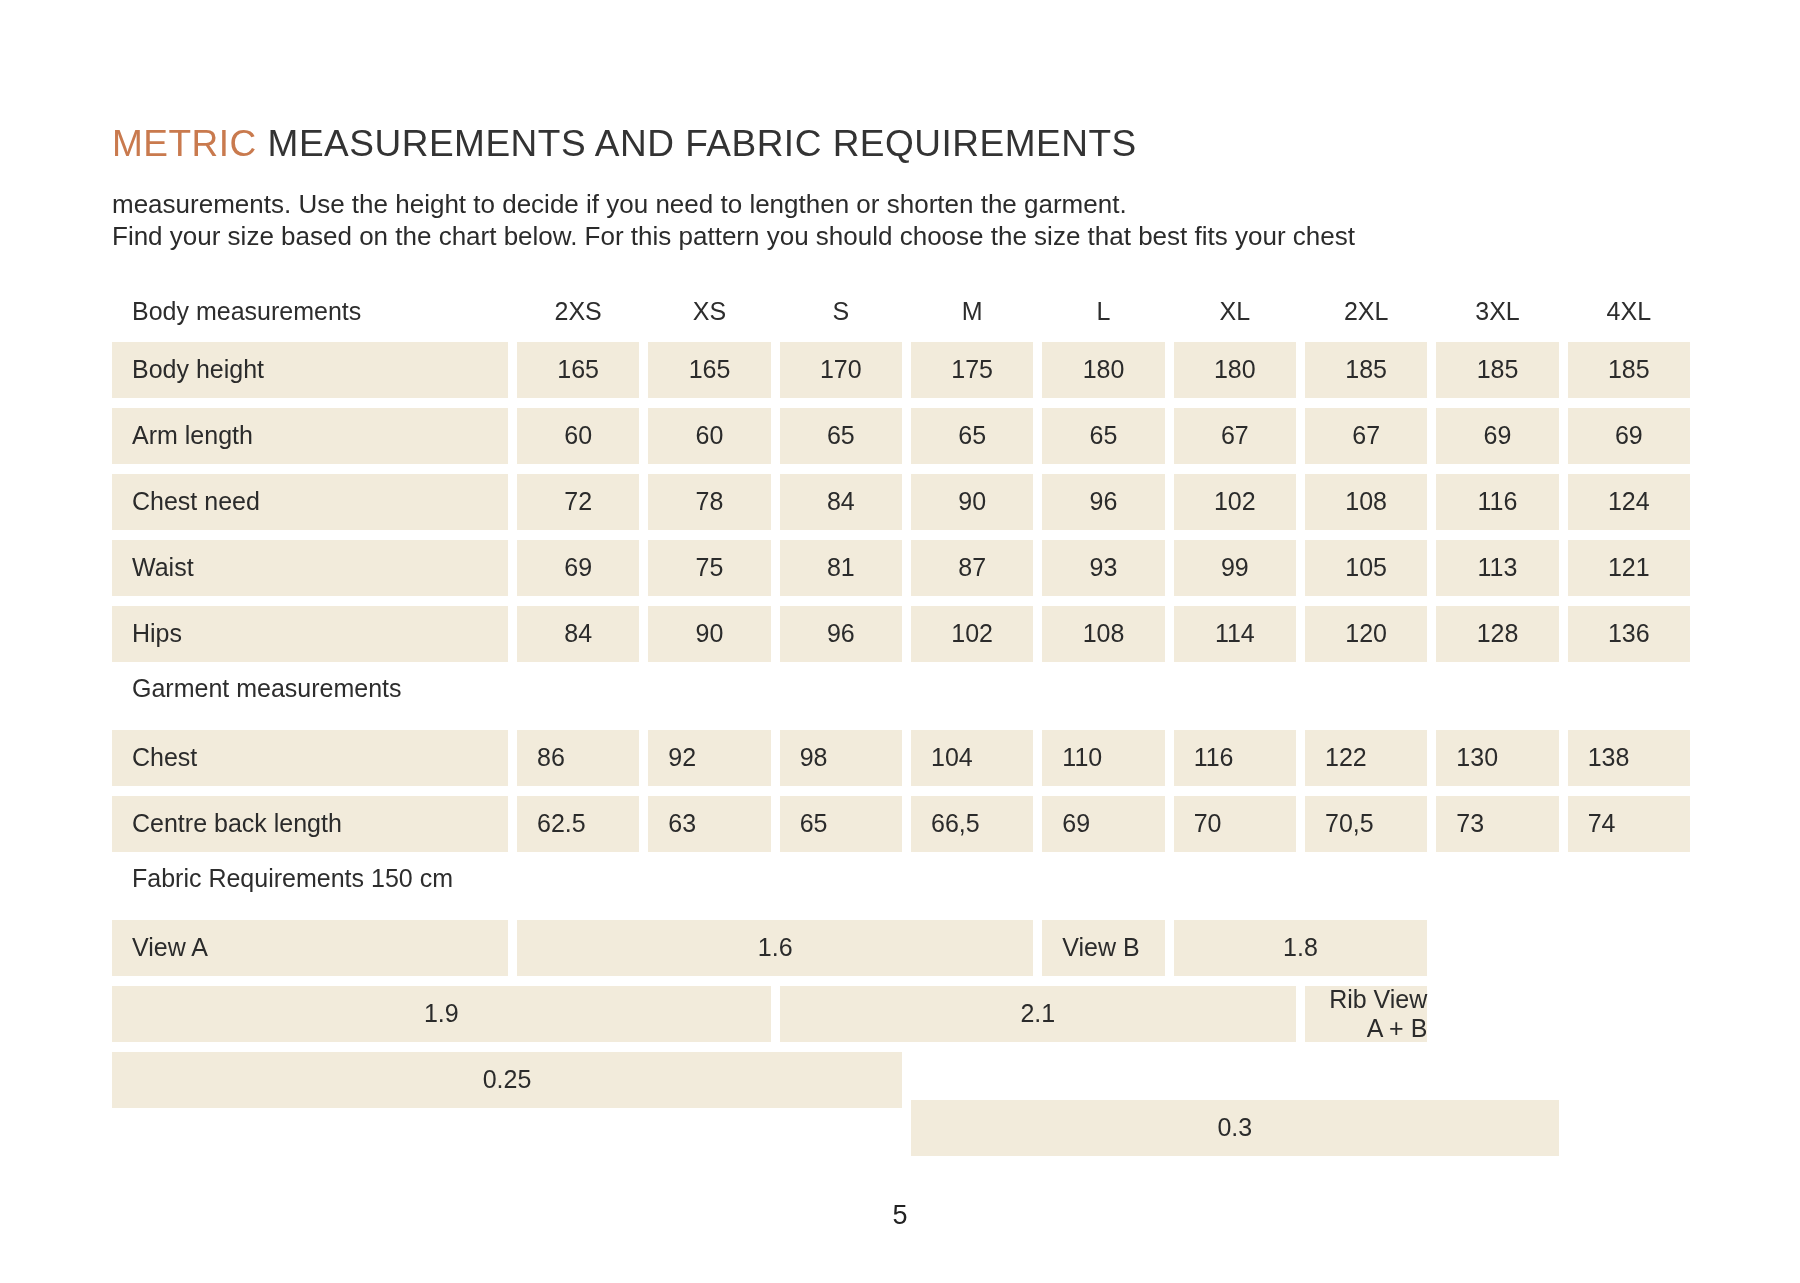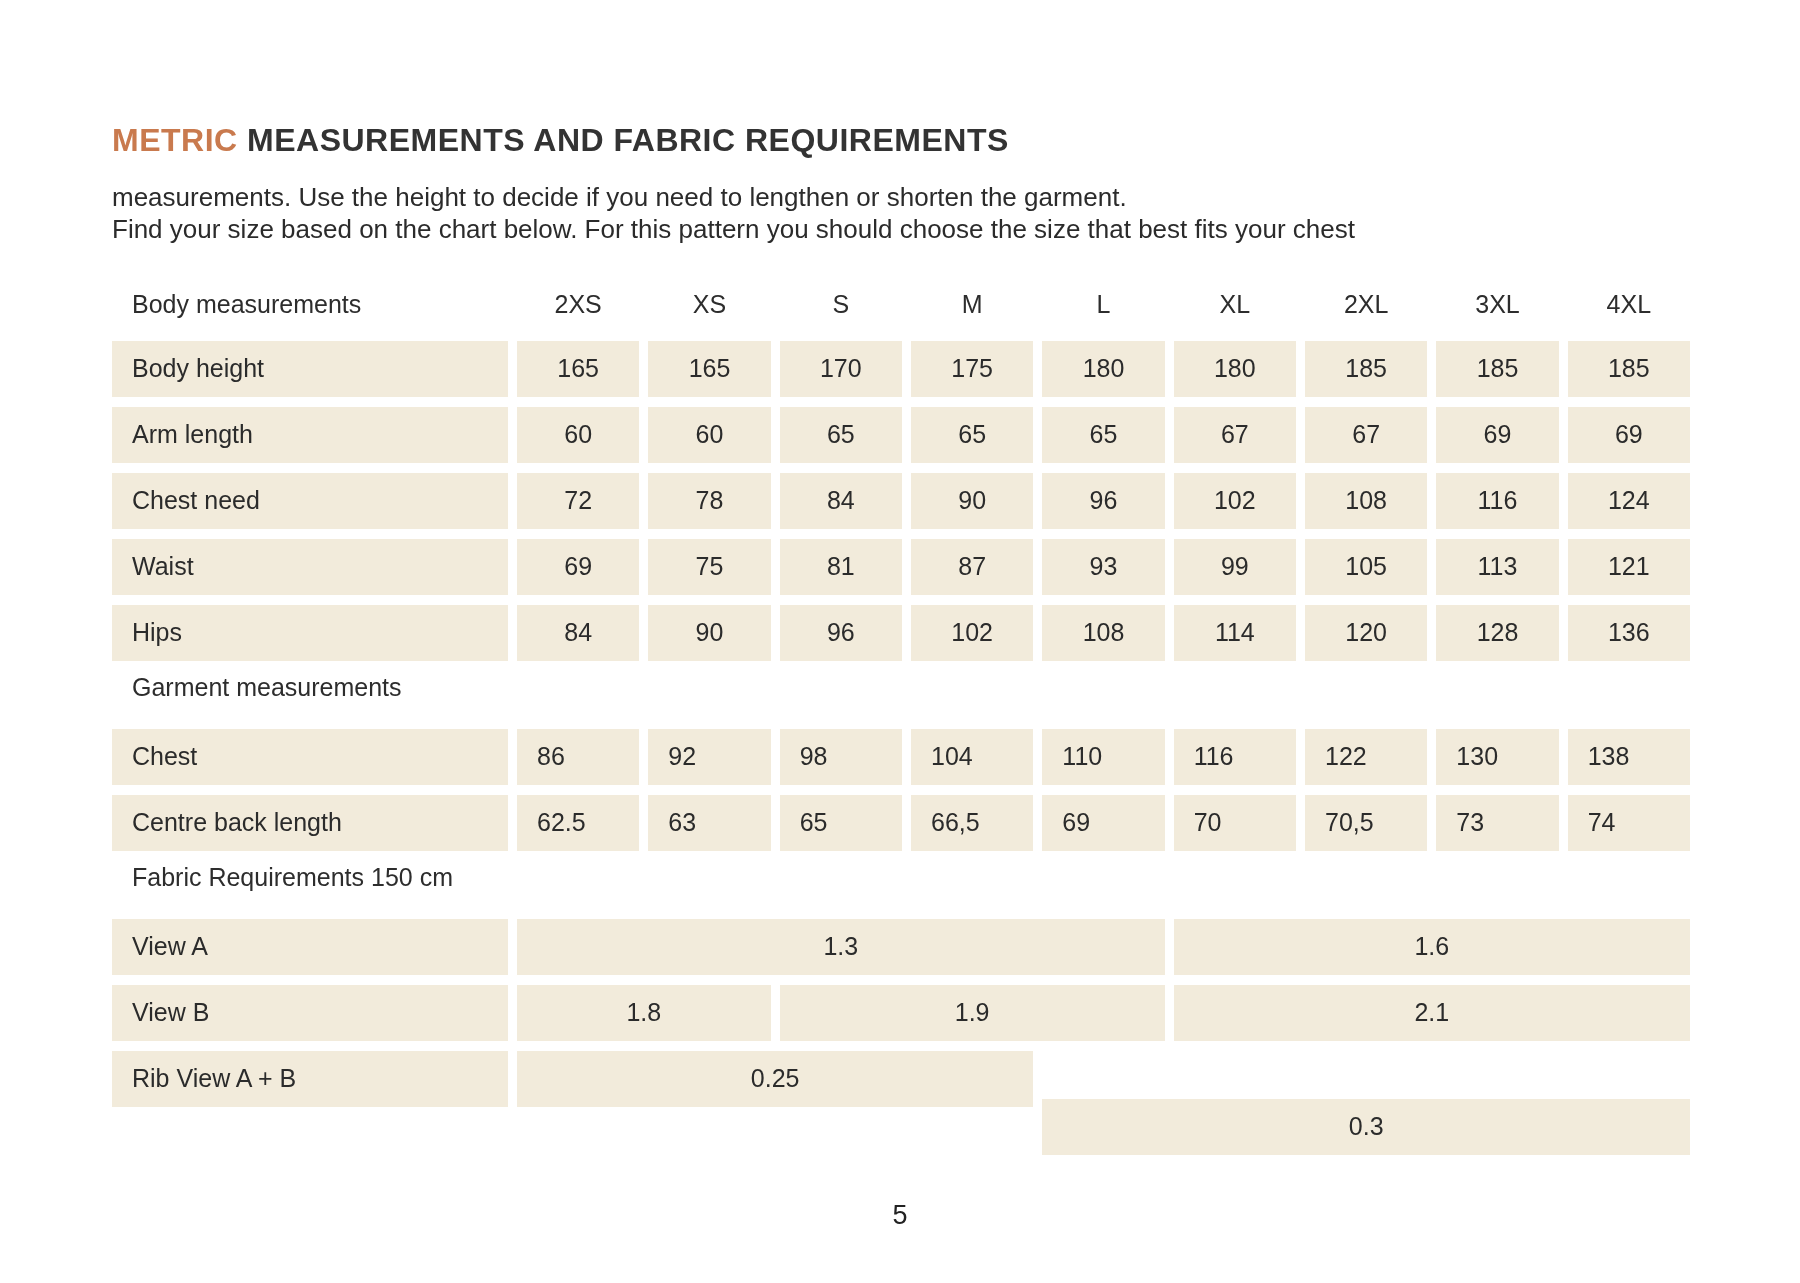--- a/index.html
+++ b/index.html
@@ -18,43 +18,43 @@
     position: relative;
     overflow: hidden;
   }
   .content {
     position: absolute;
     left: 112px;
     top: 100px;
     width: 1578px;
   }
   .page-title {
-    font-size: 32px;
-    font-weight: bold;
+    font-size: 37px;
+    font-weight: normal;
     letter-spacing: 0.5px;
     color: #333333;
     line-height: 38px;
     white-space: nowrap;
   }
   .page-title .accent { color: var(--accent); }
   .intro {
     margin-top: 12px;
     font-size: 26px;
     line-height: 32px;
     color: #2b2b2b;
   }
   .grid {
     display: grid;
     grid-template-columns: 396px repeat(9, 1fr);
     column-gap: 9px;
     row-gap: 10px;
   }
   .header-grid {
     margin-top: 40px;
-    margin-bottom: 16px;
+    margin-bottom: 10px;
   }
   .hdr-label {
     height: 40px;
     display: flex;
     align-items: center;
     padding-left: 20px;
     font-size: 25px;
   }
   .hdr-size {
     height: 40px;
@@ -194,21 +194,20 @@
       <div class="cell left">70</div>
       <div class="cell left">70,5</div>
       <div class="cell left">73</div>
       <div class="cell left">74</div>
     </div>
 
   <div class="section-label">Fabric Requirements 150 cm</div>
 
   <div class="grid" id="fabric-rows">
       <div class="cell label">View A</div>
-      <div class="cell center" style="grid-column: span 5;">1.3</div>
       <div class="cell center" style="grid-column: span 4;">1.6</div>
       <div class="cell label">View B</div>
       <div class="cell center" style="grid-column: span 2;">1.8</div>
       <div class="cell center" style="grid-column: span 3;">1.9</div>
       <div class="cell center" style="grid-column: span 4;">2.1</div>
       <div class="cell label">Rib View A + B</div>
       <div class="cell center" style="grid-column: span 4;">0.25</div>
       <div class="cell center" style="grid-column: span 5; margin-top: 48px;">0.3</div>
     </div>
 

